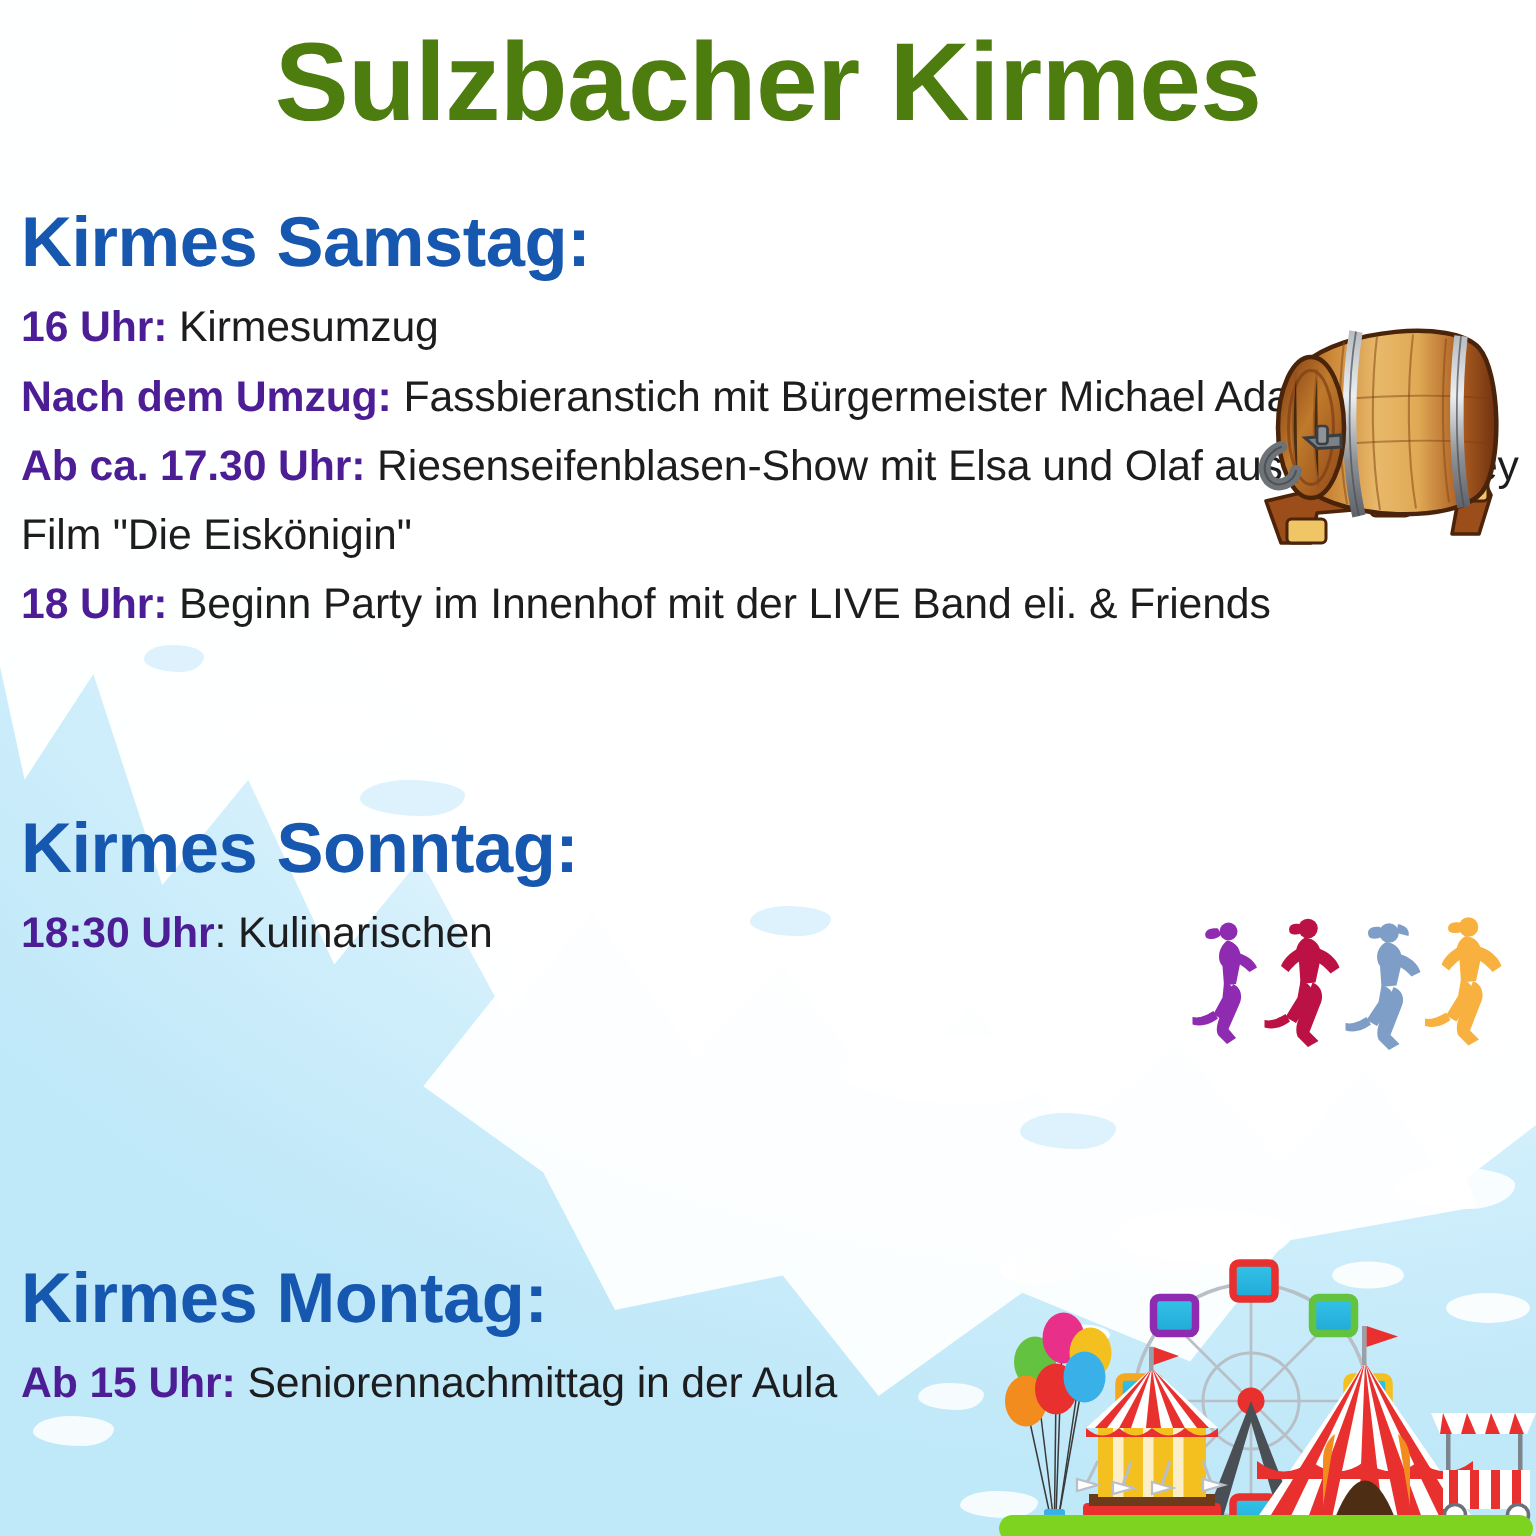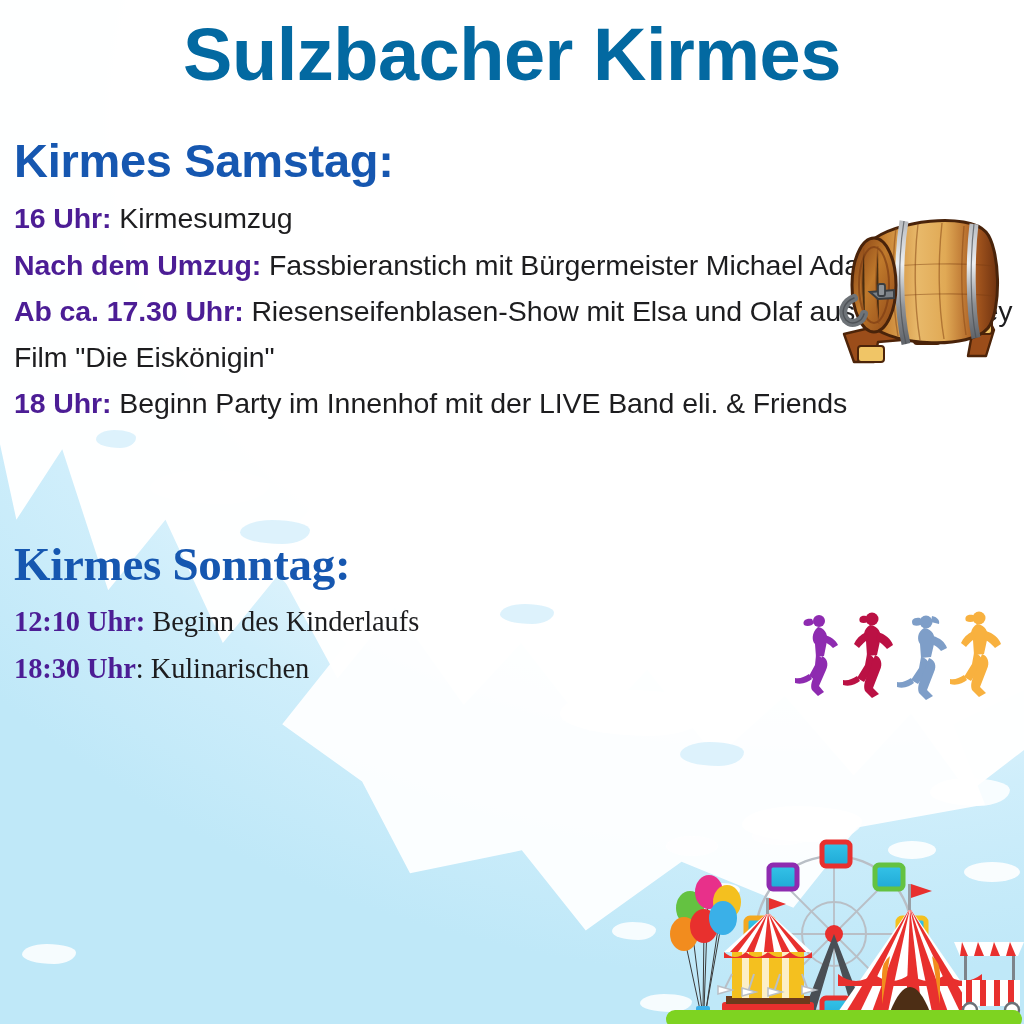--- a/index.html
+++ b/index.html
@@ -81,21 +81,21 @@
   }
   .title {
     position: absolute;
     top: 18px;
     left: 0;
     width: 100%;
     text-align: center;
     font-size: 74px;
     line-height: 1.0;
     font-weight: 800;
-    color: #0369a1;
+    color: #4d7c0f;
     letter-spacing: -0.5px;
   }
   .section {
     position: absolute;
     left: 14px;
     right: 14px;
   }
   .section-head {
     font-size: 47px;
     font-weight: 800;
@@ -110,21 +110,21 @@
     color: #1d1d1f;
     font-weight: 400;
     letter-spacing: -0.1px;
   }
   .line b {
     font-weight: 700;
     color: #4c1d95;
   }
 
   #sec-sa { top: 134px; }
-  #sec-so { top: 538px; font-family: Liberation Serif, serif; }
+  #sec-so { top: 538px; }
   #sec-mo { top: 838px; }
 
   .lines-sa { width: 1000px; }
   .lines-so { width: 800px; }
   .lines-mo { width: 700px; }
 
   
   .barrel {
     position: absolute;
     left: 818px;
@@ -194,28 +194,33 @@
         <div class="line">
           <b>18 Uhr:</b><span> Beginn Party im Innenhof mit der LIVE Band eli. &amp; Friends</span>
         </div>
       </div>
     </div>
 
     <div class="section" id="sec-so">
       <div class="section-head">Kirmes Sonntag:</div>
       <div class="lines-so">
         <div class="line">
-          <b>12:10 Uhr:</b><span> Beginn des Kinderlaufs</span>
-        </div>
-        <div class="line">
           <b>18:30 Uhr</b><span>: Kulinarischen</span>
         </div>
       </div>
     </div>
 
+    <div class="section" id="sec-mo">
+      <div class="section-head">Kirmes Montag:</div>
+      <div class="lines-mo">
+        <div class="line">
+          <b>Ab 15 Uhr:</b><span> Seniorennachmittag in der Aula</span>
+        </div>
+      </div>
+    </div>
   </div>
 
   <div class="barrel">
     <svg viewBox="0 0 190 168" width="190" height="168">
       <defs>
         <linearGradient id="stave" x1="0" y1="0" x2="1" y2="0">
           <stop offset="0%" stop-color="#8a4316"></stop>
           <stop offset="18%" stop-color="#c98434"></stop>
           <stop offset="42%" stop-color="#e8b96a"></stop>
           <stop offset="62%" stop-color="#e0a955"></stop>

